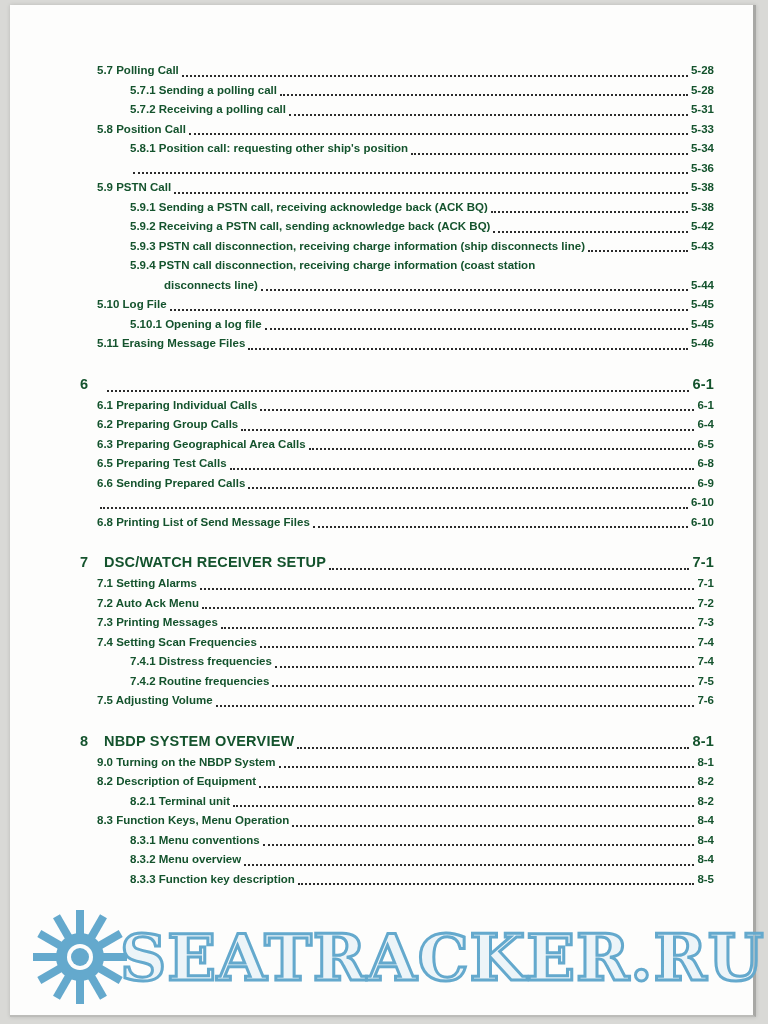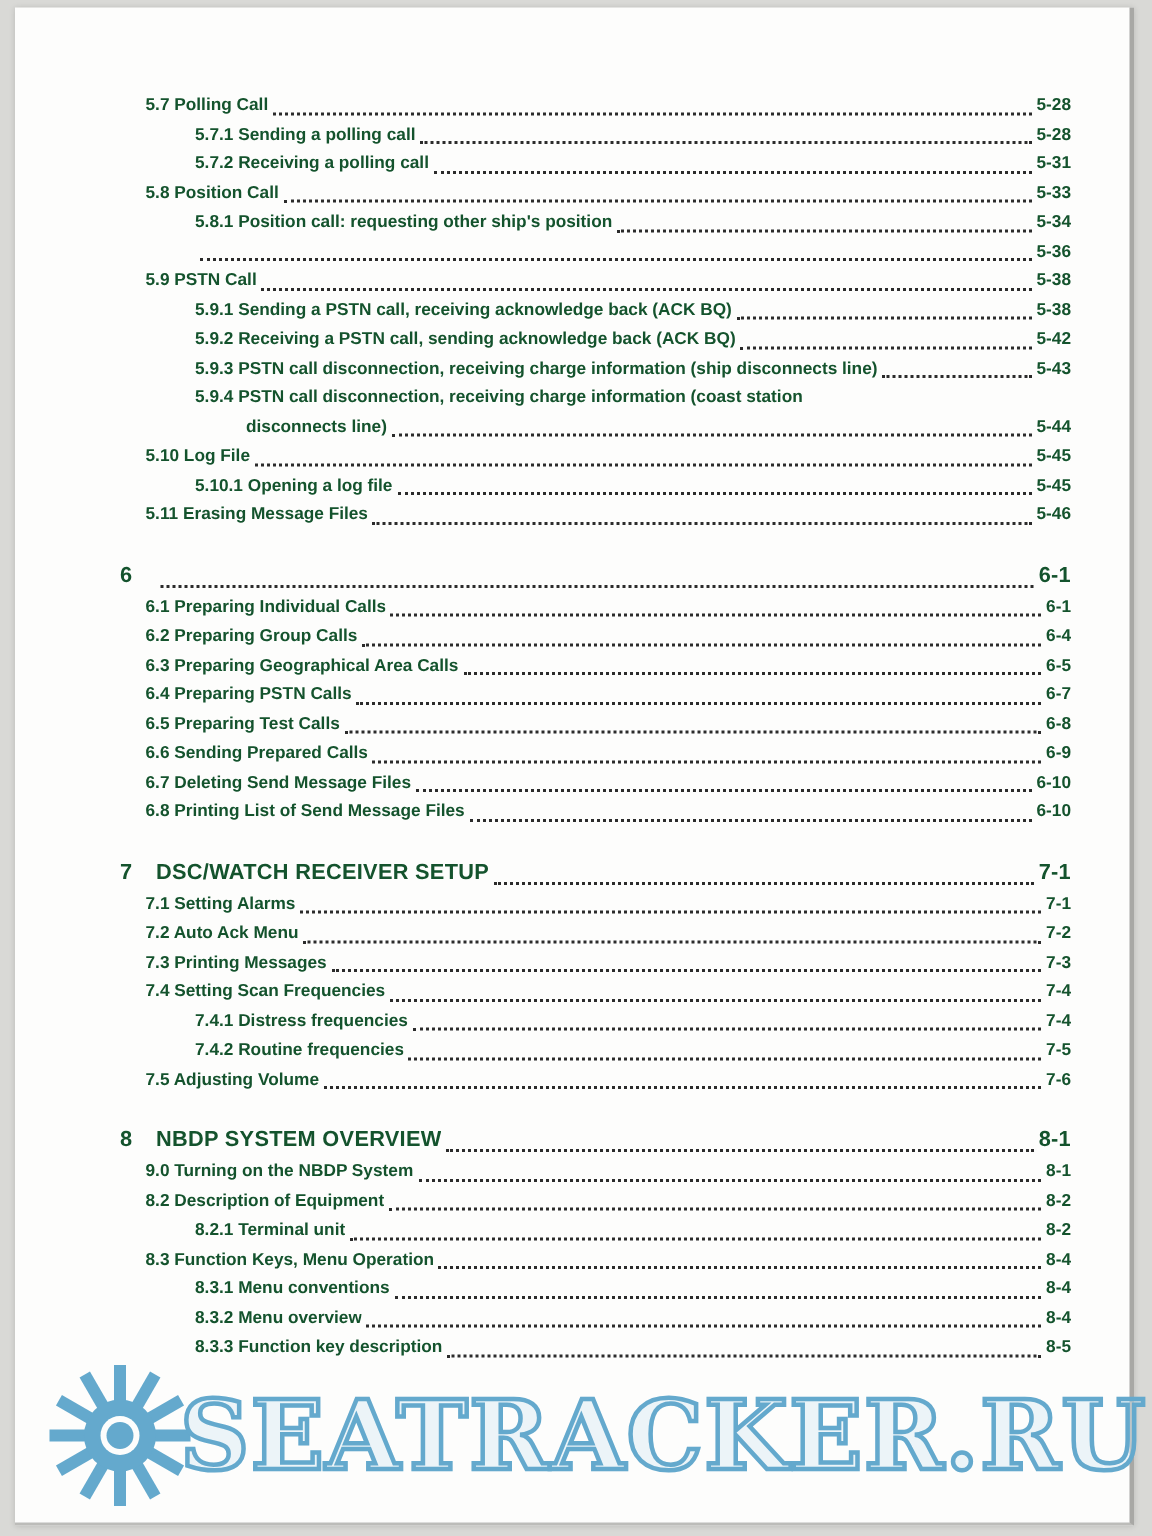--- a/index.html
+++ b/index.html
@@ -146,36 +146,30 @@
           <span class="label">6.2 Preparing Group Calls</span>
           <span class="leader"></span>
           <span class="pagenum">6-4</span>
         </div>
         <div class="row l1">
           <span class="label">6.3 Preparing Geographical Area Calls</span>
           <span class="leader"></span>
           <span class="pagenum">6-5</span>
         </div>
         <div class="row l1">
-          <span class="label">6.4 Preparing PSTN Calls</span>
-          <span class="leader"></span>
-          <span class="pagenum">6-7</span>
-        </div>
-        <div class="row l1">
           <span class="label">6.5 Preparing Test Calls</span>
           <span class="leader"></span>
           <span class="pagenum">6-8</span>
         </div>
         <div class="row l1">
           <span class="label">6.6 Sending Prepared Calls</span>
           <span class="leader"></span>
           <span class="pagenum">6-9</span>
         </div>
         <div class="row l1">
-          <span class="label">6.7 Deleting Send Message Files</span>
           <span class="leader"></span>
           <span class="pagenum">6-10</span>
         </div>
         <div class="row l1">
           <span class="label">6.8 Printing List of Send Message Files</span>
           <span class="leader"></span>
           <span class="pagenum">6-10</span>
         </div>
       </div>
       <div class="section">

